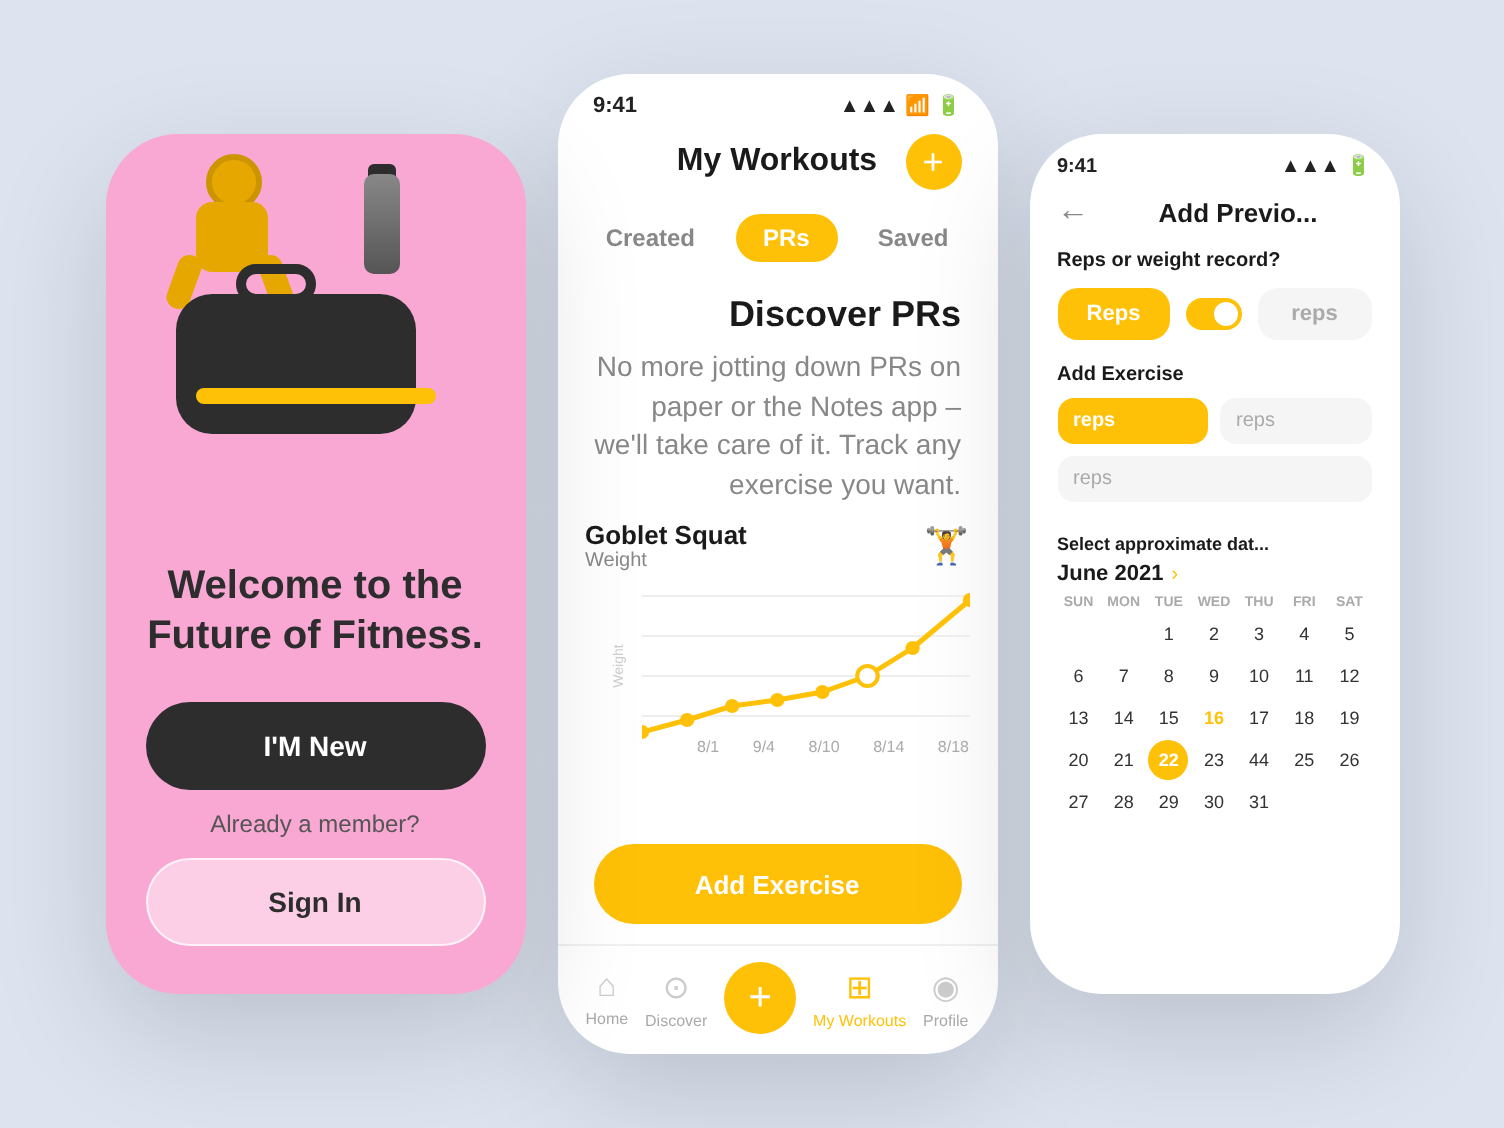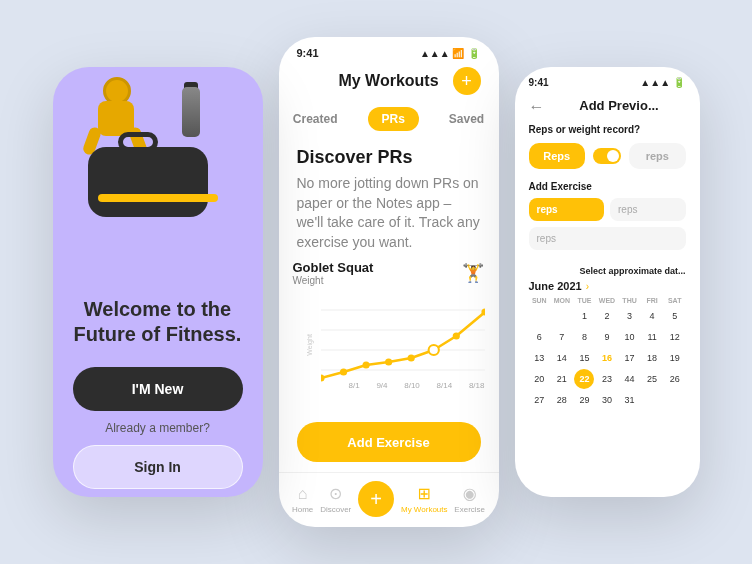--- a/index.html
+++ b/index.html
@@ -12,27 +12,27 @@
       align-items: center;
       justify-content: center;
       gap: 16px;
       overflow: hidden;
     }
 
     
     .phone1 {
       width: 210px;
       height: 430px;
-      background: #c4b5fd;
+      background: #f9a8d4;
       border-radius: 36px;
       display: flex;
       flex-direction: column;
       align-items: center;
       justify-content: flex-end;
-      padding: 8px 20px;
+      padding: 24px 20px;
       position: relative;
       box-shadow: 0 20px 60px rgba(0,0,0,0.15);
       overflow: hidden;
     }
     .phone1-image {
       position: absolute;
       top: 10px;
       left: 50%;
       transform: translateX(-50%);
       width: 160px;
@@ -223,62 +223,62 @@
       justify-content: center;
       font-size: 18px;
       color: #fff;
       font-weight: 300;
       cursor: pointer;
     }
     .tabs {
       display: flex;
       align-items: center;
       justify-content: center;
-      gap: 16px;
+      gap: 6px;
       padding: 4px 18px 10px;
     }
     .tab {
       padding: 5px 14px;
       border-radius: 20px;
       font-size: 12px;
       font-weight: 600;
       cursor: pointer;
     }
     .tab.active {
       background: #FFC107;
       color: #fff;
     }
     .tab.inactive {
       background: transparent;
       color: #888;
     }
     .discover-section {
       padding: 6px 18px 8px;
-      text-align: left;
+      text-align: right;
     }
     .discover-title {
       font-size: 18px;
       font-weight: 800;
       color: #1a1a1a;
       margin-bottom: 6px;
     }
     .discover-desc {
       font-size: 14px;
       color: #888;
       line-height: 1.4;
     }
     .chart-section {
       padding: 0 14px;
       flex: 1;
     }
     .chart-header {
       display: flex;
       align-items: center;
       justify-content: space-between;
-      margin-bottom: 14px;
+      margin-bottom: 2px;
     }
     .chart-exercise-name {
       font-size: 13px;
       font-weight: 700;
       color: #1a1a1a;
     }
     .chart-exercise-type {
       font-size: 10px;
       color: #888;
     }
@@ -494,21 +494,20 @@
       font-weight: 600;
     }
     .date-section {
       padding: 4px 14px 2px;
     }
     .date-title {
       font-size: 9px;
       font-weight: 600;
       color: #1a1a1a;
       margin-bottom: 4px;
-      text-align: right;
     }
     .calendar-header {
       display: flex;
       align-items: center;
       margin-bottom: 4px;
     }
     .cal-month {
       font-size: 11px;
       font-weight: 700;
       color: #1a1a1a;
@@ -659,21 +658,21 @@
       <span class="nav-icon">⊙</span>
       <span class="nav-label">Discover</span>
     </div>
     <div class="nav-center-btn">+</div>
     <div class="nav-item">
       <span class="nav-icon active-nav">⊞</span>
       <span class="nav-label active-nav">My Workouts</span>
     </div>
     <div class="nav-item">
       <span class="nav-icon">◉</span>
-      <span class="nav-label">Exercise</span>
+      <span class="nav-label">Profile</span>
     </div>
   </div>
 </div>
 
 <div class="phone3">
   <div class="phone3-statusbar">
     <span>9:41</span>
     <div class="status-icons">
       <span>▲▲▲</span>
         <span>🔋</span>

